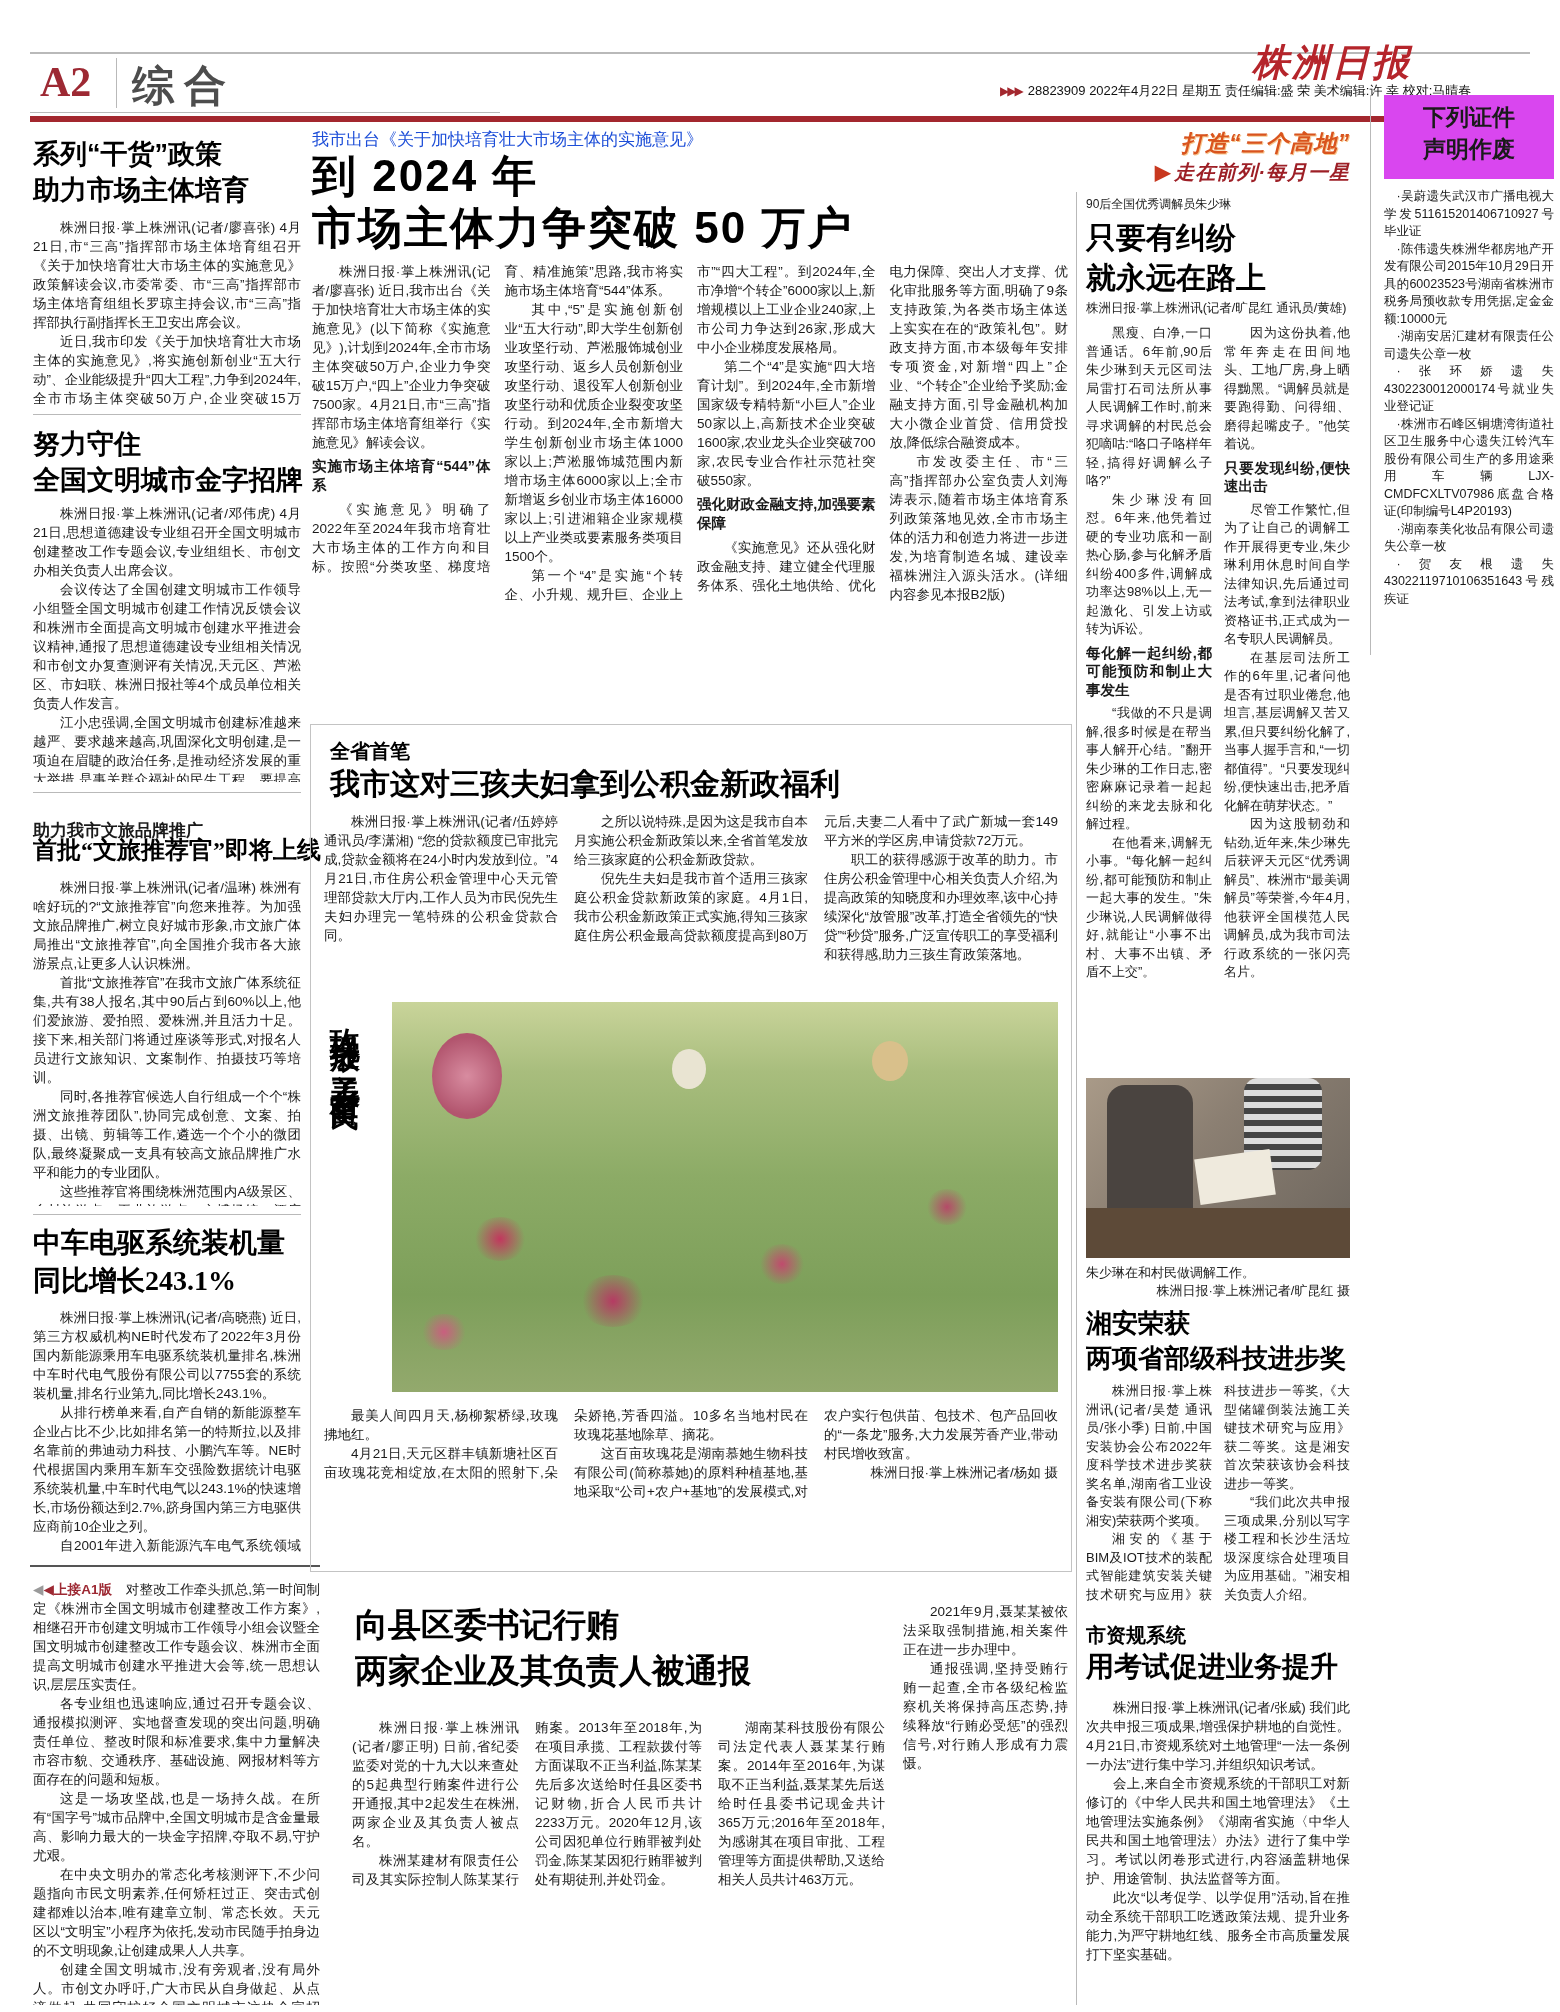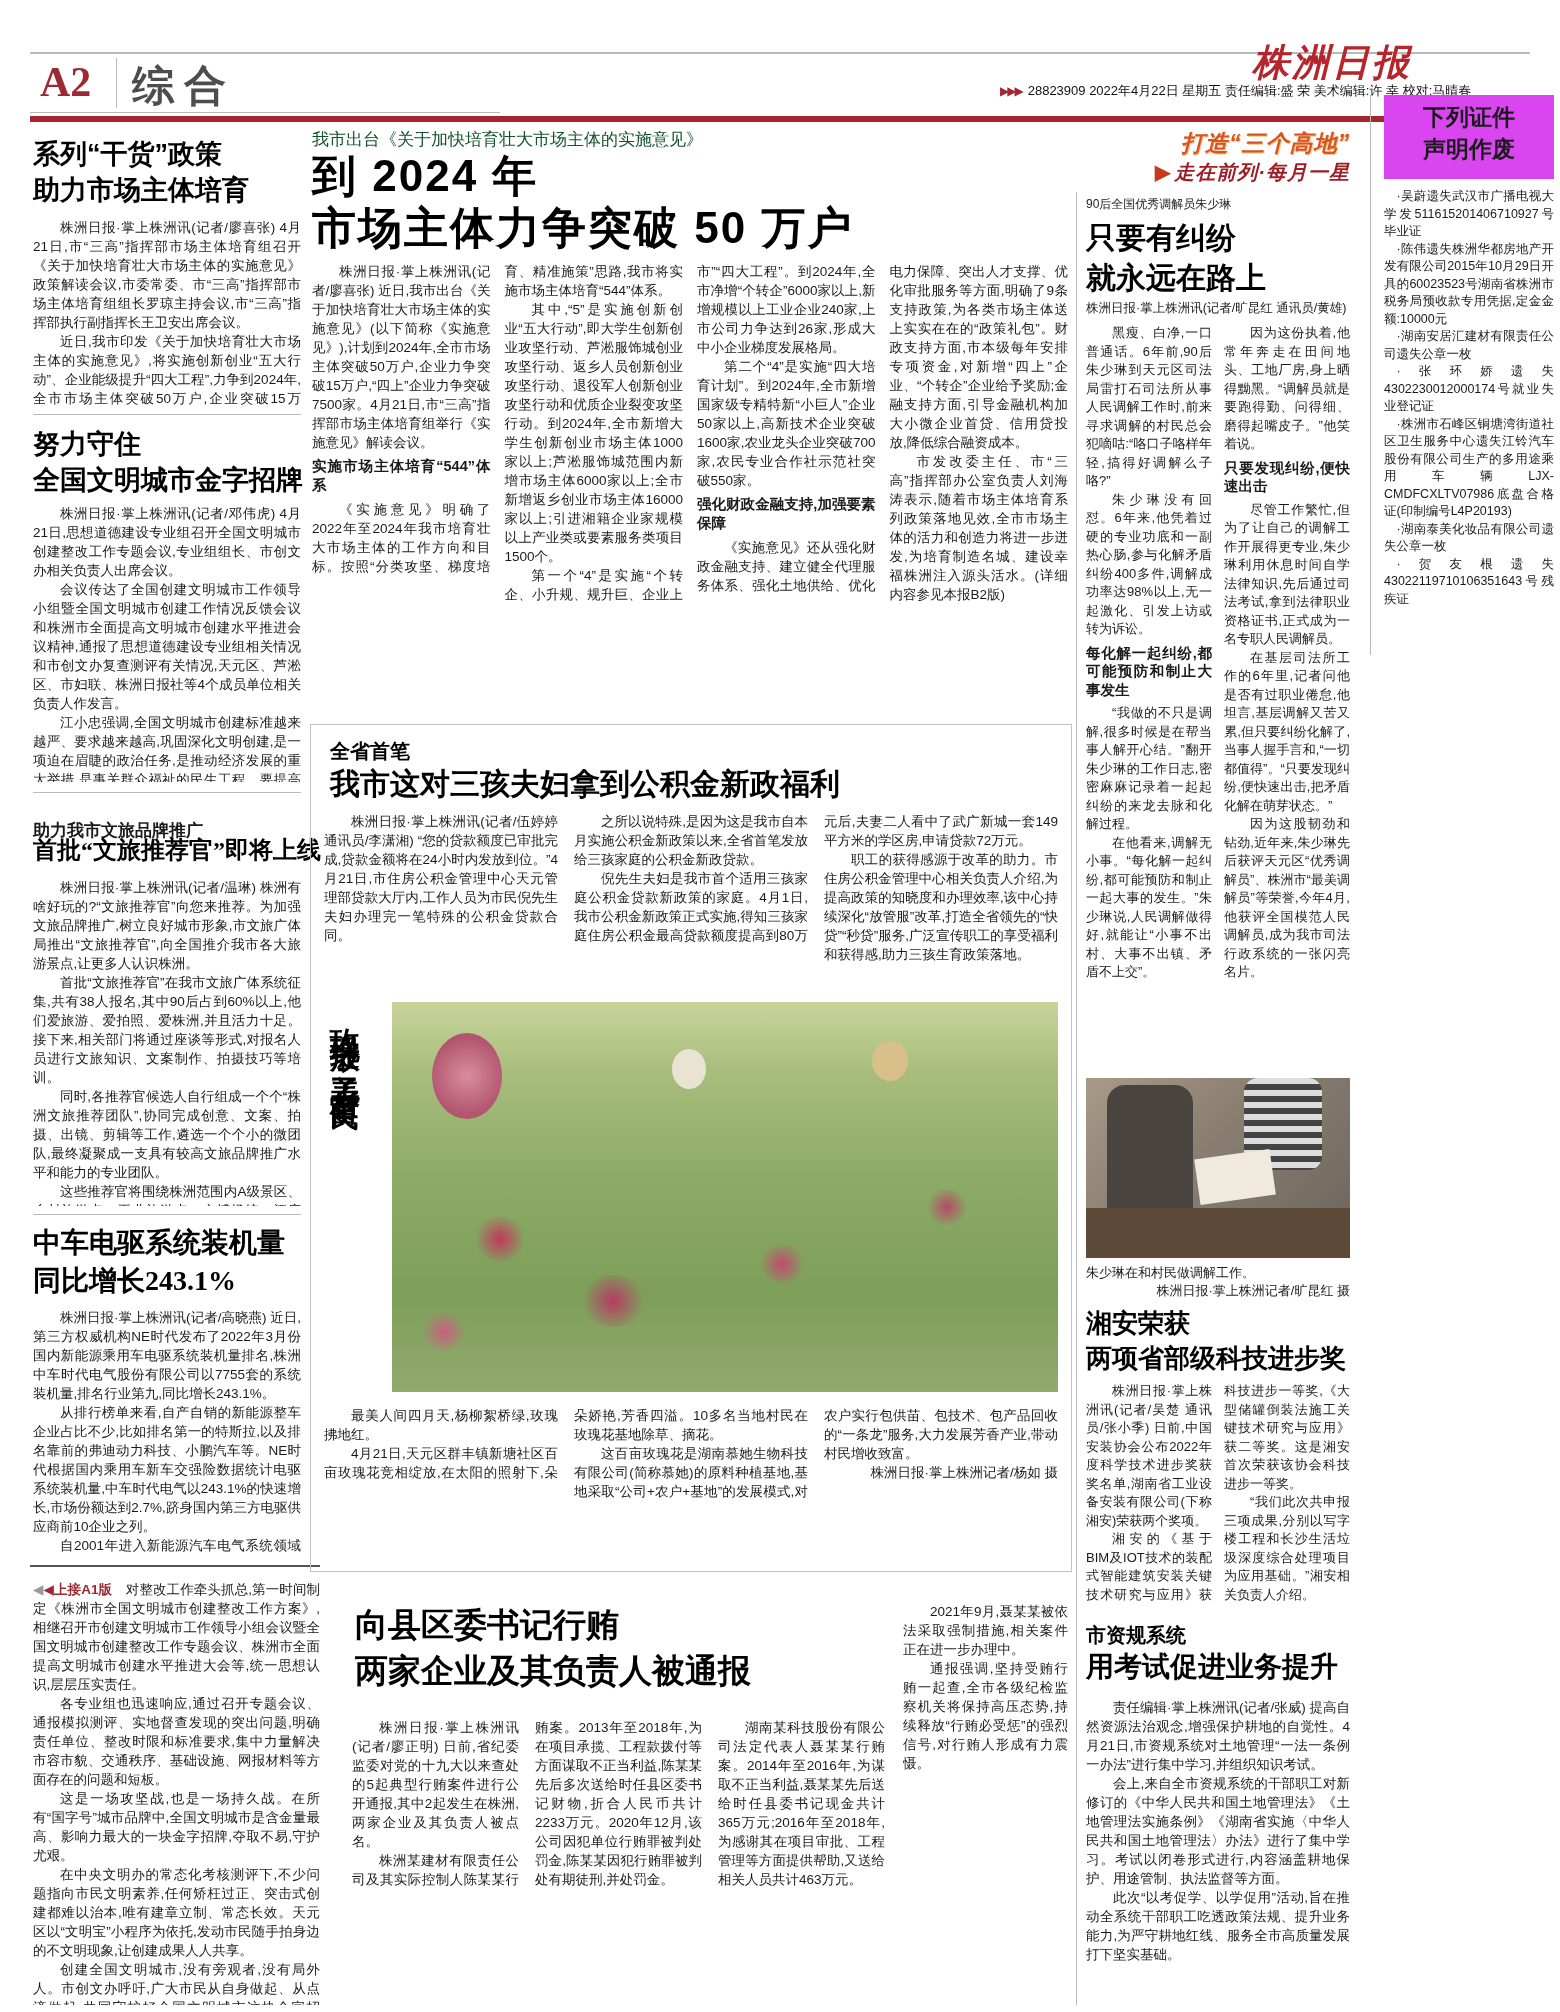--- a/index.html
+++ b/index.html
@@ -16,21 +16,21 @@
   .masthead{font-family:"Liberation Serif",serif;font-weight:bold;font-style:italic;
             font-size:37px;color:#b5252b;letter-spacing:3px;}
   
   .bl1{font-weight:bold;font-style:italic;font-size:23px;color:#d9541e;
        text-shadow:1px 1px 0 #f7c78f;letter-spacing:1px;}
   .bl2{font-weight:bold;font-style:italic;font-size:20px;color:#9d1f26;letter-spacing:1px;}
   .btri{color:#c8381f;font-style:normal;margin-right:3px;}
   
   .h-serif{font-family:"Liberation Serif",serif;font-weight:bold;color:#000;}
   .h-sans{font-weight:bold;color:#000;}
-  .kicker{font-size:17px;color:#14532d;}
+  .kicker{font-size:17px;color:#1d4ed8;}
   
   .body{font-size:13.5px;line-height:19px;overflow:hidden;}
   .body p{margin:0;text-indent:2em;text-align:justify;}
   .body p.sub{font-weight:bold;text-indent:0;font-size:14.5px;margin:5px 0;}
   .body p.credit{text-indent:0;text-align:right;}
   .cols3{column-count:3;column-gap:16px;}
   .cols4{column-count:4;column-gap:14px;}
   .cols2{column-count:2;column-gap:12px;}
   .narrow{font-size:13px;line-height:18.5px;}
   
@@ -235,18 +235,18 @@
   </div>
   <div class="abs body cols2 narrow" style="left:1086px;top:1382px;width:264px;height:222px;">
     <p>株洲日报·掌上株洲讯(记者/吴楚 通讯员/张小季) 日前,中国安装协会公布2022年度科学技术进步奖获奖名单,湖南省工业设备安装有限公司(下称湘安)荣获两个奖项。</p>
       <p>湘安的《基于BIM及IOT技术的装配式智能建筑安装关键技术研究与应用》获科技进步一等奖,《大型储罐倒装法施工关键技术研究与应用》获二等奖。这是湘安首次荣获该协会科技进步一等奖。</p>
     <p>“我们此次共申报三项成果,分别以写字楼工程和长沙生活垃圾深度综合处理项目为应用基础。”湘安相关负责人介绍。</p>
   </div>
 
   <div class="abs h-sans" style="left:1086px;top:1622px;font-size:20px;">市资规系统</div>
   <div class="abs h-sans" style="left:1086px;top:1648px;font-size:28px;">用考试促进业务提升</div>
   <div class="abs body" style="left:1086px;top:1698px;width:264px;height:308px;">
-    <p>责任编辑·掌上株洲讯(记者/张威) 提高自然资源法治观念,增强保护耕地的自觉性。4月21日,市资规系统对土地管理“一法一条例一办法”进行集中学习,并组织知识考试。</p>
+    <p>株洲日报·掌上株洲讯(记者/张威) 我们此次共申报三项成果,增强保护耕地的自觉性。4月21日,市资规系统对土地管理“一法一条例一办法”进行集中学习,并组织知识考试。</p>
       <p>会上,来自全市资规系统的干部职工对新修订的《中华人民共和国土地管理法》《土地管理法实施条例》《湖南省实施〈中华人民共和国土地管理法〉办法》进行了集中学习。考试以闭卷形式进行,内容涵盖耕地保护、用途管制、执法监督等方面。</p>
       <p>此次“以考促学、以学促用”活动,旨在推动全系统干部职工吃透政策法规、提升业务能力,为严守耕地红线、服务全市高质量发展打下坚实基础。</p>
   </div>
 
 </div>
 
 </body></html>

